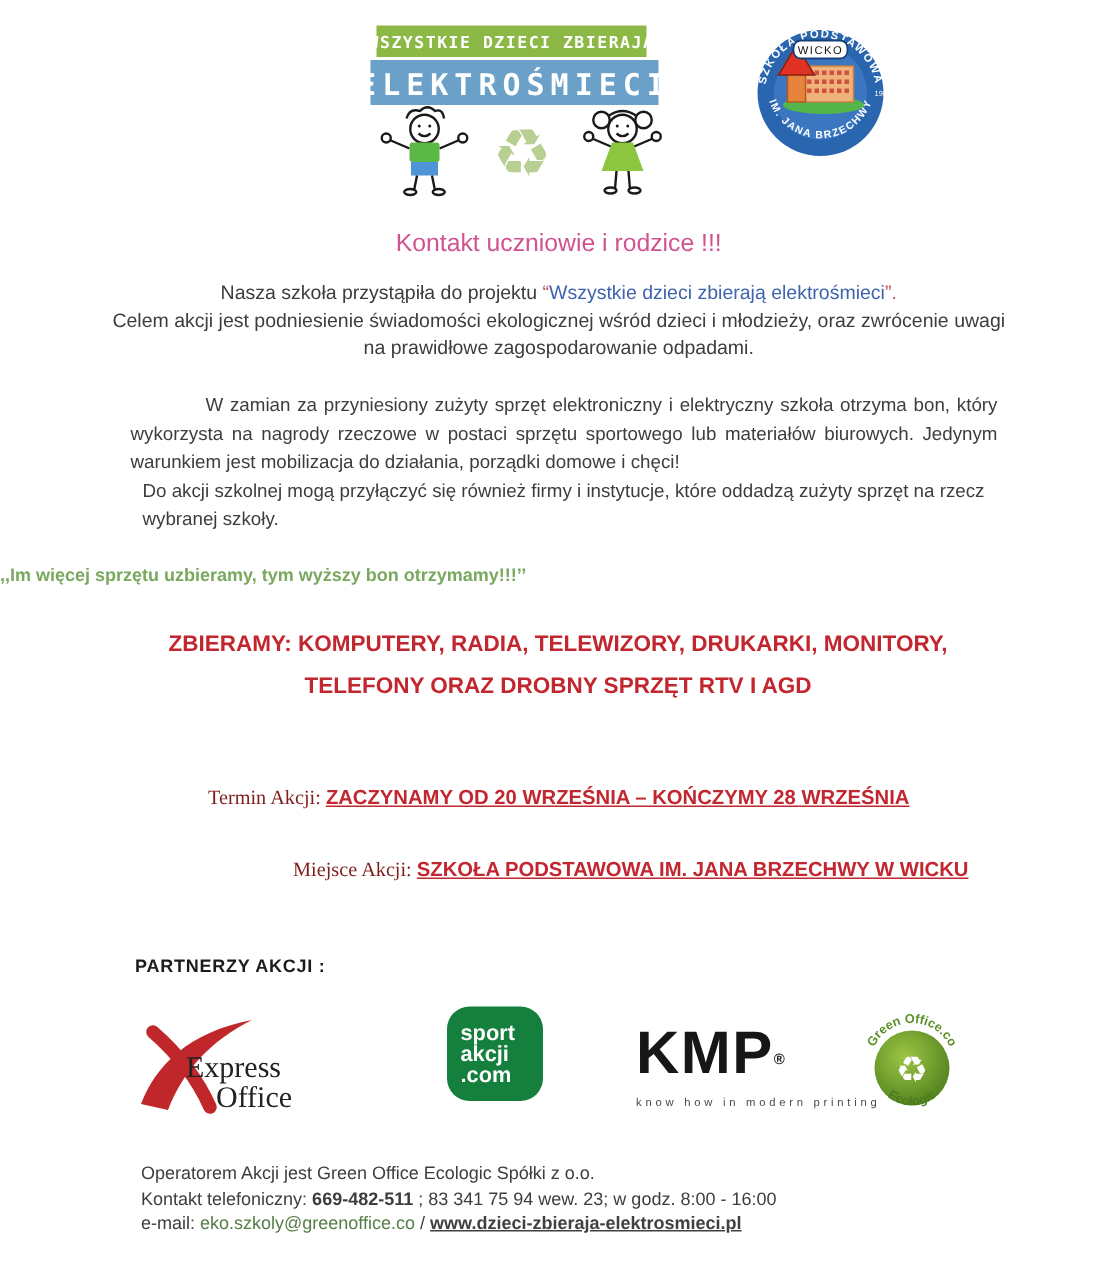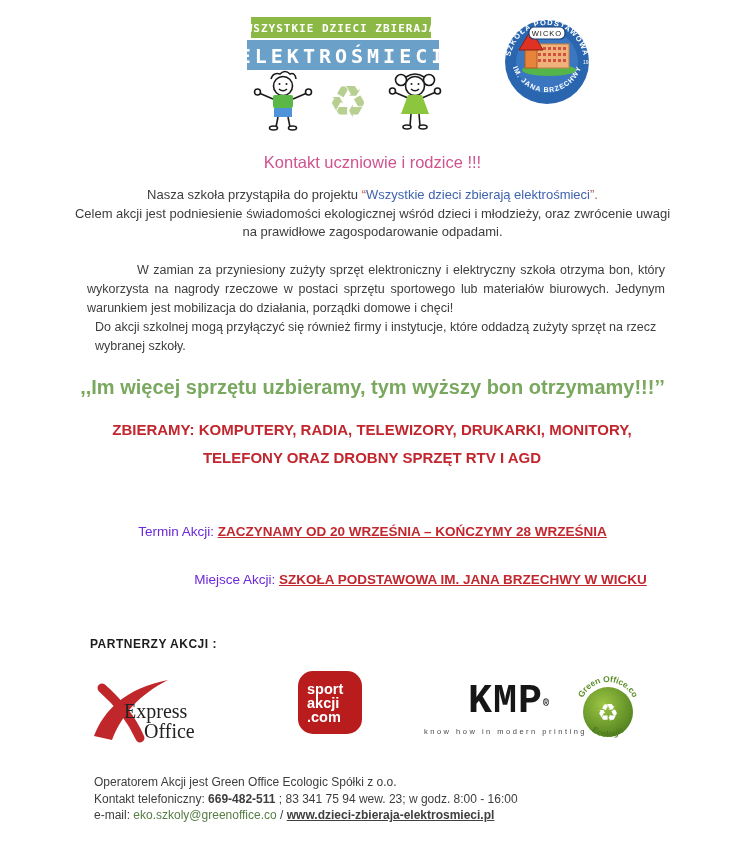--- a/index.html
+++ b/index.html
@@ -15,40 +15,40 @@
   .greeting{position:absolute;left:0;top:153px;width:745px;text-align:center;
     font-size:16.5px;color:#d0538f;}
   .intro{position:absolute;left:70px;top:186px;width:605px;text-align:center;
     font-size:13px;line-height:18.5px;}
   .q-red{color:#c5524e;}
   .blue-title{color:#3f63ad;}
   .bodytext{position:absolute;left:87px;top:261px;width:578px;
     font-size:12.5px;line-height:19px;}
   .p1{margin:0;text-align:justify;text-indent:50px;}
   .p2{margin:0;padding-left:8px;}
-  .slogan{position:absolute;left:0;top:376px;width:745px;text-align:center;
-    font-size:20px;font-weight:bold;color:#79a85e;}
+  .slogan{position:absolute;left:0;top:376px;width:745px;
+    font-size:12px;font-weight:bold;color:#79a85e;}
   .collect{position:absolute;left:92px;top:416px;width:560px;text-align:center;
     font-size:15px;font-weight:bold;color:#c2262e;line-height:28px;}
   .event-row{position:absolute;left:0;width:745px;text-align:center;font-size:13.5px;}
   .event-date{top:524px;}
   .event-place{top:572px;padding-left:48px;}
-  .event-label{color:#6d28d9;}
+  .event-label{color:#7f1d1d;font-family:Liberation Serif, serif;}
   .event-value{color:#c2262e;font-weight:bold;text-decoration:underline;}
   
   .partners-heading{position:absolute;left:90px;top:637px;font-size:12px;
     font-weight:bold;color:#1c1c1c;letter-spacing:0.5px;}
   .logo-express{position:absolute;left:88px;top:672px;width:130px;height:74px;}
   .logo-sport{position:absolute;left:298px;top:671px;width:64px;height:63px;
-    background:#b91c1c;border-radius:15px;color:#ffffff;font-weight:bold;
+    background:#15803d;border-radius:15px;color:#ffffff;font-weight:bold;
     font-size:14.5px;line-height:14px;padding:0;box-sizing:border-box;}
   .logo-sport .sp-inner{padding:11px 0 0 9px;}
   .logo-kmp{position:absolute;left:424px;top:682px;width:140px;}
   .kmp-name{font-weight:900;font-size:40px;letter-spacing:1px;color:#161616;
-    line-height:40px;font-family:Liberation Mono, monospace;margin-left:44px;}
+    line-height:40px;font-family:Liberation Sans, sans-serif;}
   .kmp-reg{font-size:10px;vertical-align:6px;font-weight:bold;}
   .kmp-tag{font-size:7.5px;letter-spacing:2.5px;color:#4a4a4a;margin-top:3px;white-space:nowrap;}
   .logo-green{position:absolute;left:568px;top:664px;width:80px;height:92px;}
   
   .footer{position:absolute;left:94px;top:774px;width:560px;font-size:12px;line-height:16.5px;}
   .footer p{margin:0;}
   .phone-strong{font-weight:bold;}
   .email-link{color:#567d46;text-decoration:none;cursor:pointer;}
   .website-link{color:#404040;font-weight:bold;text-decoration:underline;cursor:pointer;}
 </style>

